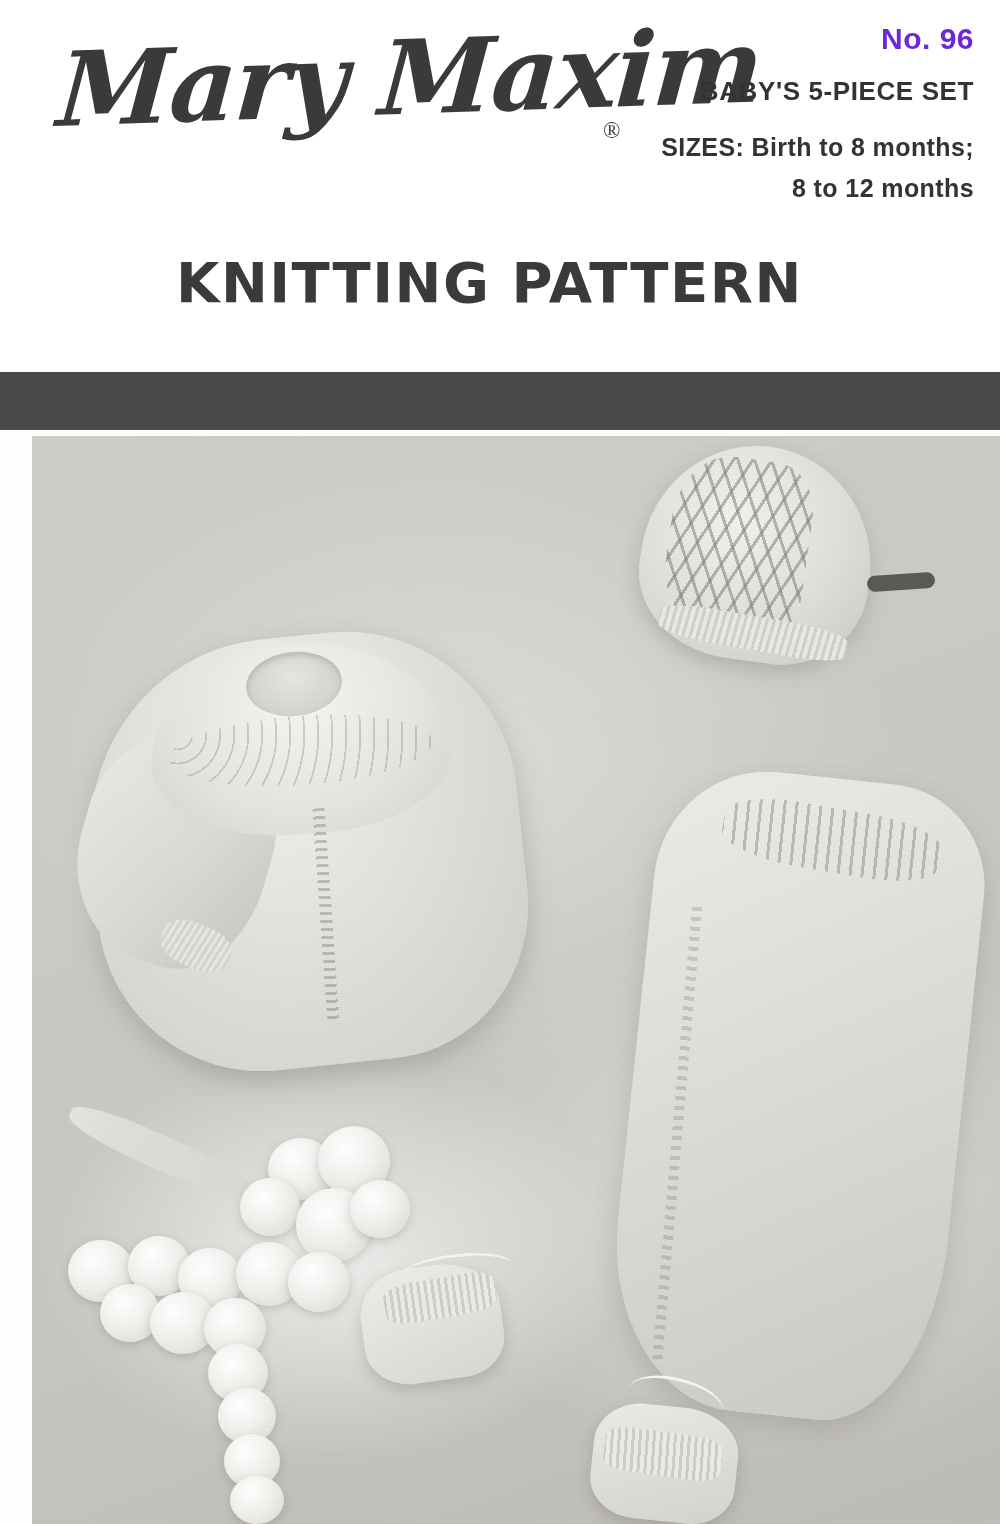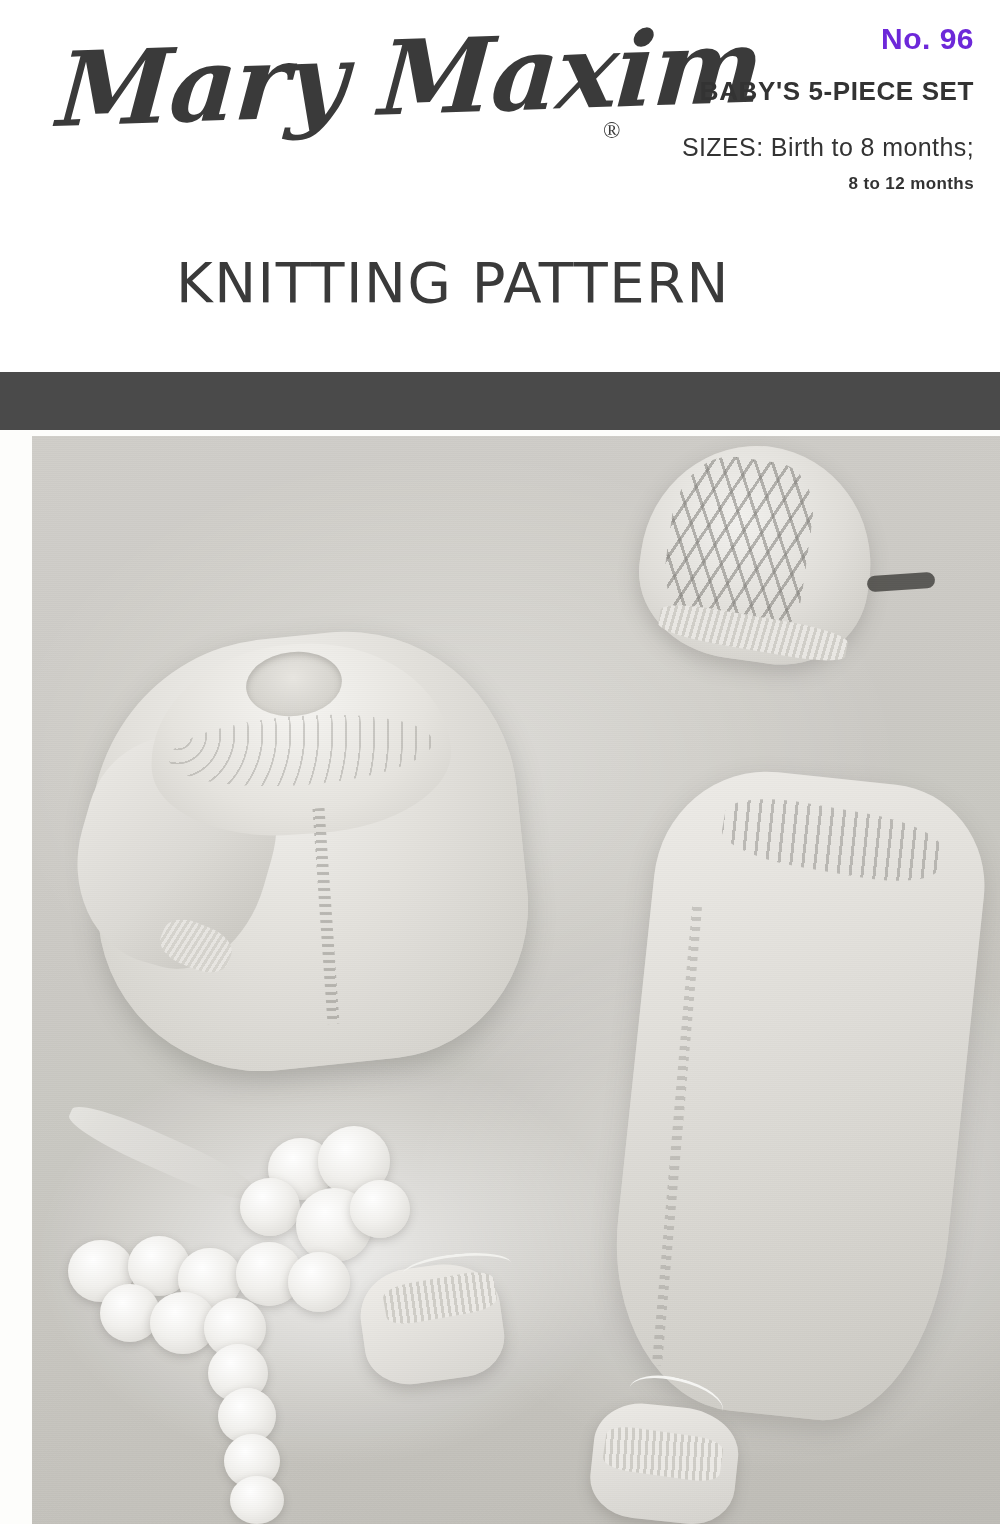--- a/index.html
+++ b/index.html
@@ -74,38 +74,38 @@
   }
   .meta .subtitle {
     font-size: 26px;
     font-weight: 700;
     letter-spacing: 0.6px;
     color: #333;
     margin-bottom: 26px;
   }
   .meta .sizes-line1 {
     font-size: 25px;
-    font-weight: 400;
+    font-weight: 700;
     letter-spacing: 0.4px;
     color: #333;
     margin-bottom: 12px;
   }
   .meta .sizes-line2 {
-    font-size: 17px;
+    font-size: 25px;
     font-weight: 700;
     letter-spacing: 0.4px;
     color: #333;
   }
 
   .doc-title {
     position: absolute;
     left: 176px;
     top: 250px;
     font-size: 56px;
-    font-weight: 400;
+    font-weight: 700;
     letter-spacing: 1.5px;
     color: #3a3a3a;
     font-family: "DejaVu Sans", sans-serif;
   }
 
   
   .band {
     position: absolute;
     left: 0;
     top: 372px;

